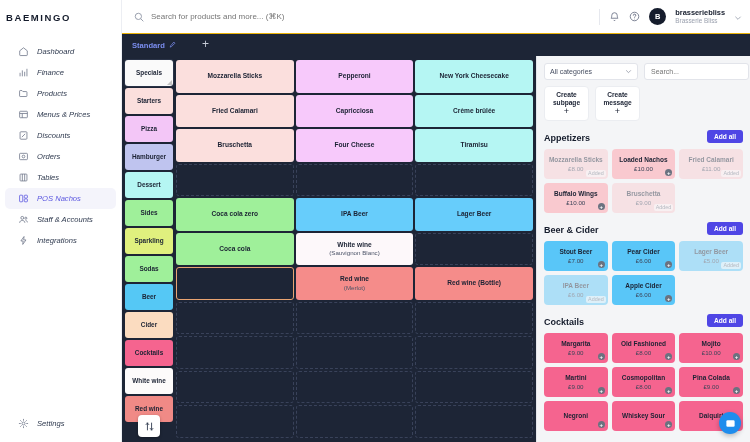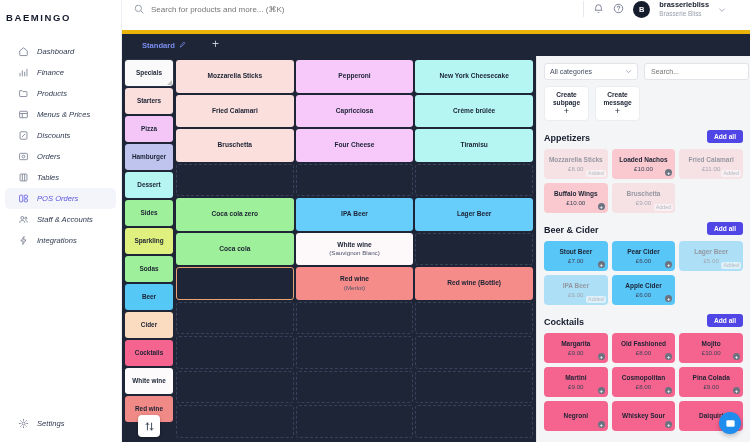--- a/index.html
+++ b/index.html
@@ -32,42 +32,42 @@
   }
   .nav-item .ico { width: 11px; height: 11px; display:block; flex:0 0 11px; color:#6f7689; }
   .nav-item.active { background: #f4f4fb; color: #5b57e0; }
   .nav-item.active .ico { color: #5b57e0; }
   .nav-bottom { position: absolute; bottom: 8px; left: 0; right: 0; }
 
   
   .main { flex: 1; display: flex; flex-direction: column; height: 442px; min-width:0; }
 
   .topbar {
-    height: 34px; background: #fff; border-bottom: 4px solid #eab308;
-    display: flex; align-items: flex-start; padding: 0 24px 0 12px;
+    height: 34px; background: #fff; border-bottom: 1px solid #eab308;
+    display: flex; align-items: center; padding: 0 8px 0 12px;
   }
   .search-wrap { flex: 1; display: flex; align-items: center; gap: 7px; }
   .search-input {
     border: 0; outline: 0; font-size: 8px; color: #8b90a0;
     font-family: "Liberation Sans", sans-serif; background: transparent; width: 100%;
   }
   .topbar-right { display: flex; align-items: center; gap: 9px; }
   .vline { width: 1px; height: 16px; background: #e6e8ee; }
   .avatar {
     width: 17px; height: 17px; border-radius: 50%; background: #151c2c;
     color: #fff; font-size: 7.5px; font-weight: 700;
     display: flex; align-items: center; justify-content: center;
   }
   .user-name { font-size: 7.4px; font-weight: 700; color: #151c2c; line-height: 1.28; }
   .user-sub { font-size: 6.4px; color: #9aa0ae; line-height: 1.28; }
 
   
   .tabstrip {
     height: 22px; background: #1d2536; display: flex; align-items: center;
-    padding-left: 20px; gap: 26px;
+    padding-left: 10px; gap: 26px;
   }
   .tab {
     display: flex; align-items: center; gap: 4px;
     font-size: 7.6px; font-weight: 700; color: #7b8ef0; cursor: pointer;
   }
   .tab-plus { color: #c7ccd8; font-size: 12px; line-height: 1; cursor: pointer; padding-bottom:2px;}
 
   
   .workspace { flex: 1; display: flex; min-height: 0; }
 
@@ -230,21 +230,21 @@
               <path d="M6.3 3v10M9.7 3v10"></path>
             </svg></span>
           <span>Tables</span>
         </div>
         <div class="nav-item active">
           <span class="ico"><svg width="11" height="11" viewBox="0 0 16 16" fill="none" stroke="currentColor" stroke-width="1.15">
               <rect x="2.3" y="3.2" width="4.6" height="9.6" rx="1"></rect>
               <rect x="9.1" y="3.2" width="4.6" height="4.2" rx="1"></rect>
               <rect x="9.1" y="8.6" width="4.6" height="4.2" rx="1"></rect>
             </svg></span>
-          <span>POS Orders</span>
+          <span>POS Nachos</span>
         </div>
         <div class="nav-item">
           <span class="ico"><svg width="11" height="11" viewBox="0 0 16 16" fill="none" stroke="currentColor" stroke-width="1.15">
               <circle cx="6.2" cy="5.6" r="2.1"></circle>
               <path d="M2.4 12.8c0-2.1 1.7-3.4 3.8-3.4s3.8 1.3 3.8 3.4"></path>
               <circle cx="11.4" cy="6.1" r="1.5"></circle>
               <path d="M11 9.6c1.6 0 2.7 1.1 2.7 2.6"></path>
             </svg></span>
           <span>Staff &amp; Accounts</span>
         </div>

